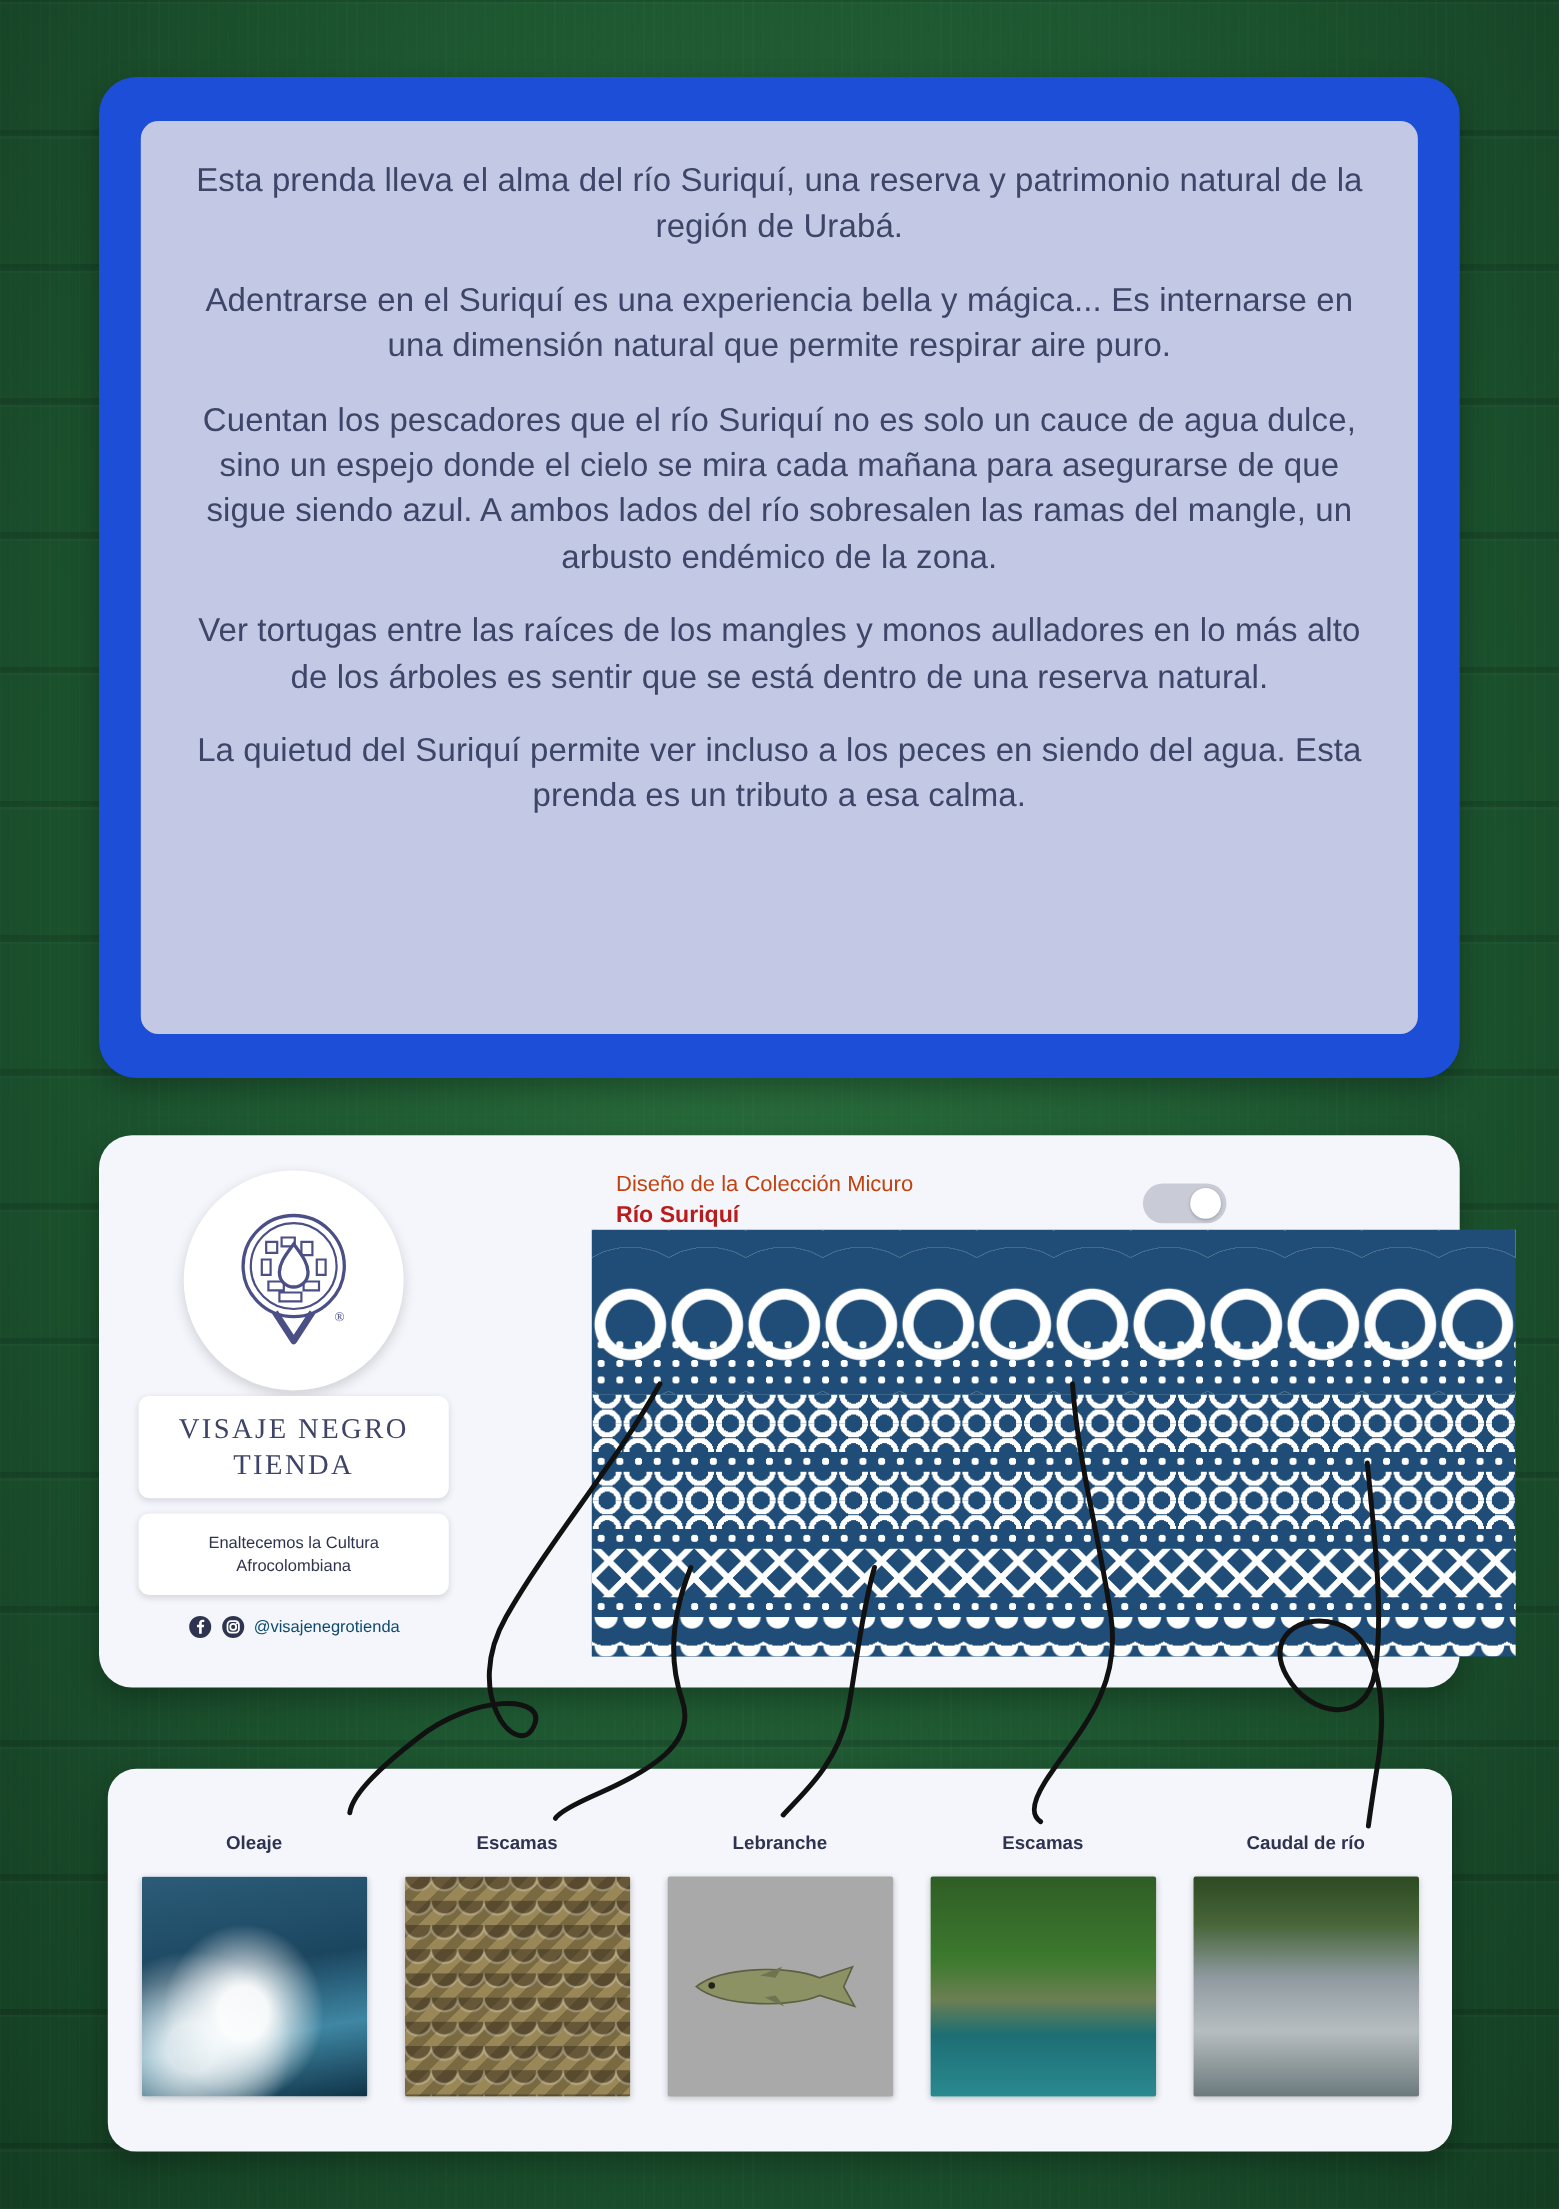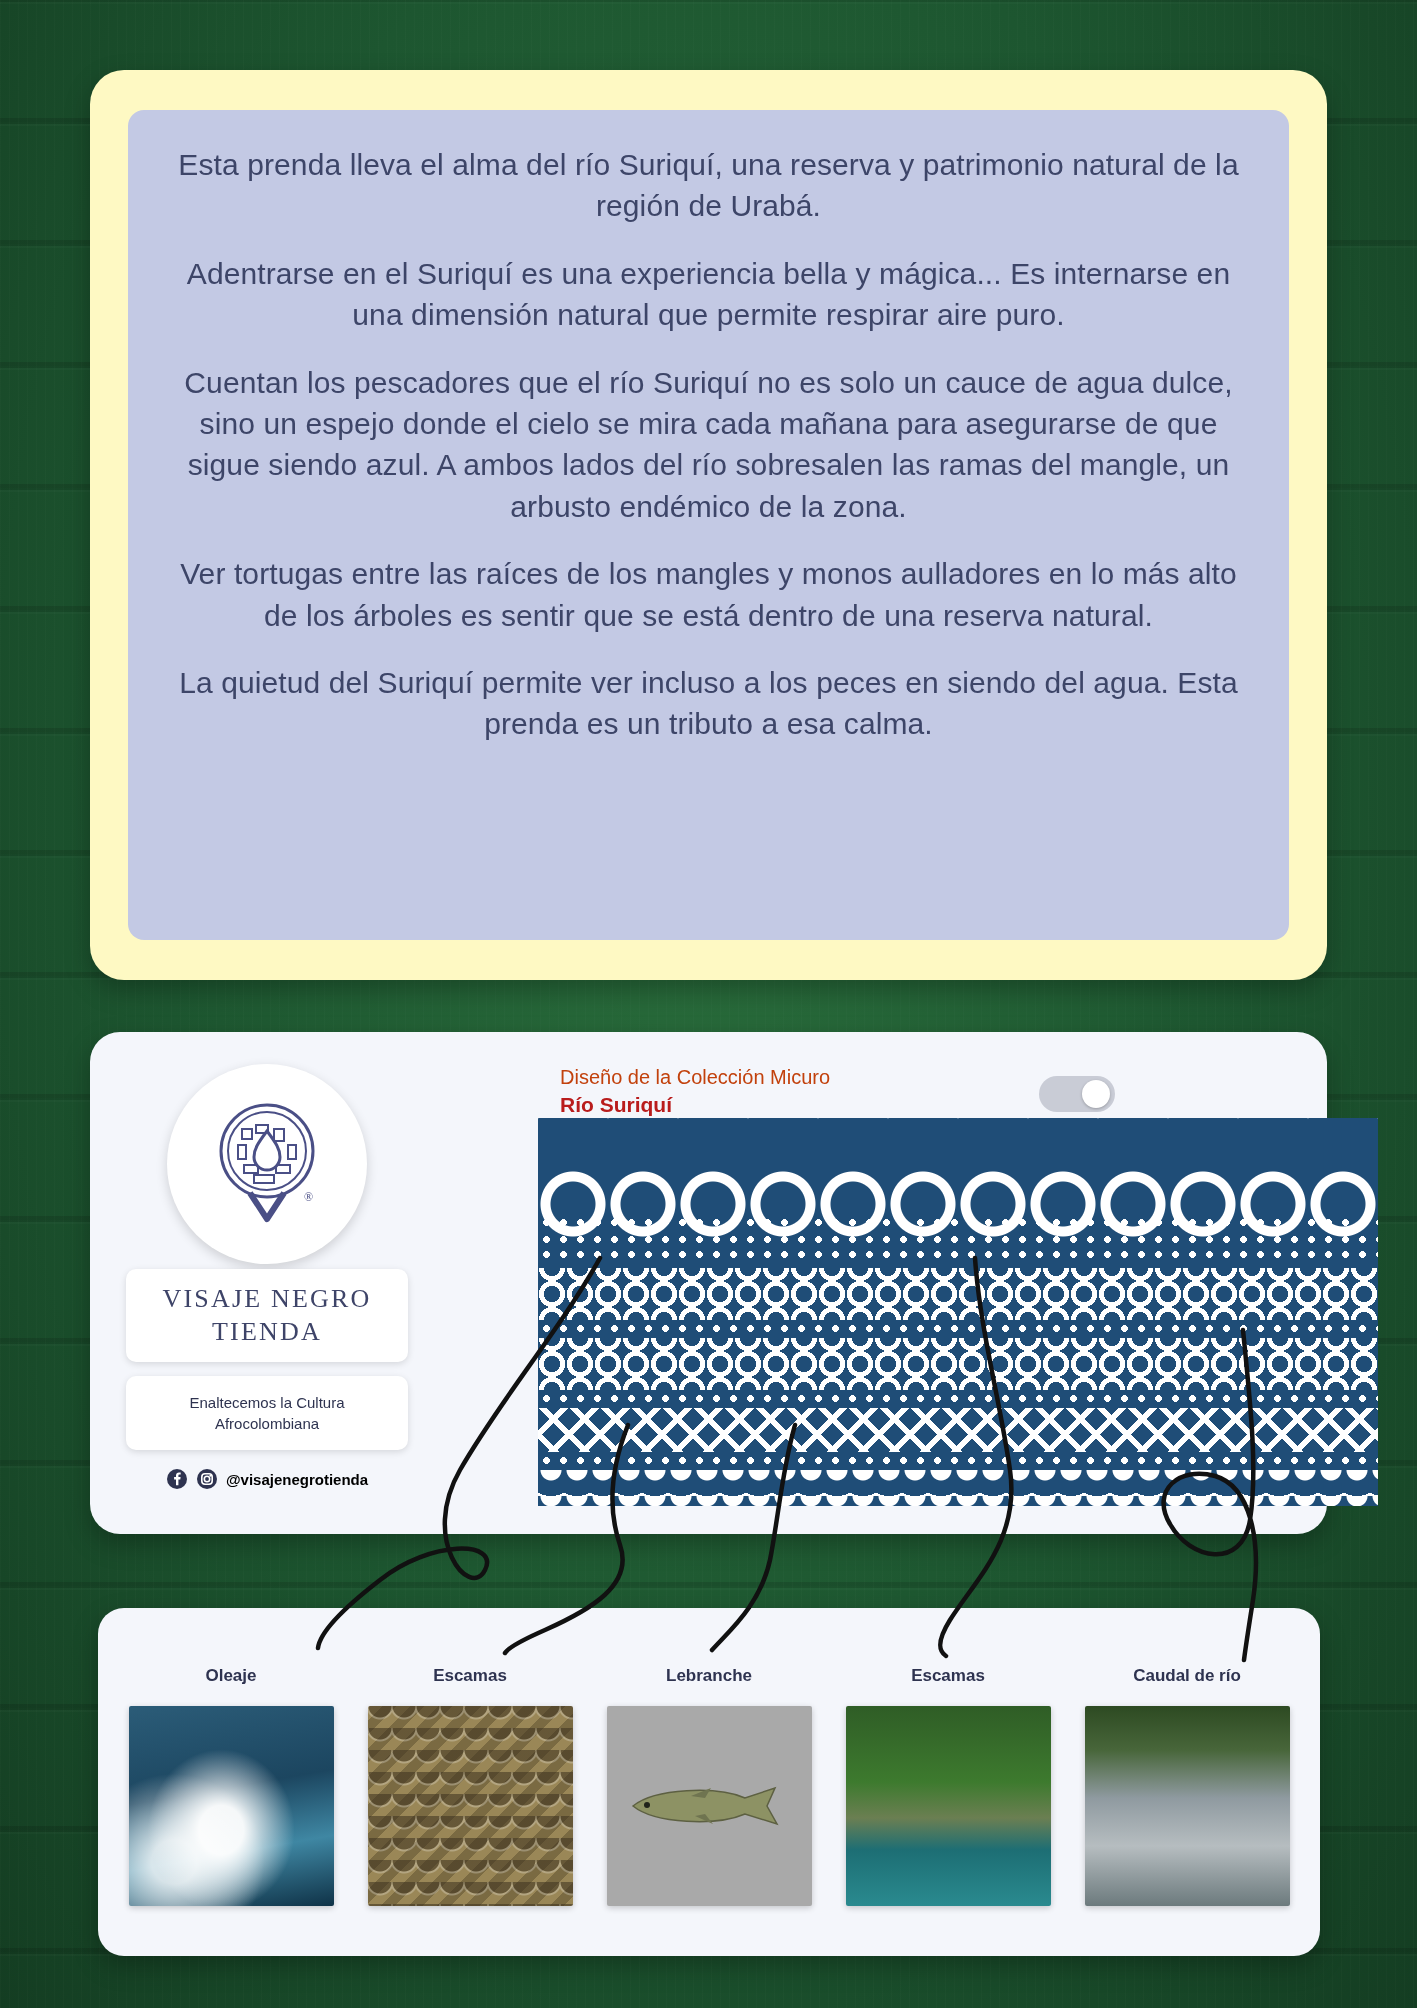--- a/index.html
+++ b/index.html
@@ -50,21 +50,21 @@
     height: 2008px;
   }
 
   
   .story-card {
     position: absolute;
     left: 90px;
     top: 70px;
     width: 1237px;
     height: 910px;
-    background: #fef9c3;
+    background: #1d4ed8;
     border-radius: 34px;
     box-shadow: 0 10px 26px rgba(0,0,0,0.28);
   }
   .story-inner {
     position: absolute;
     left: 38px;
     top: 40px;
     width: 1161px;
     height: 830px;
     background: #c3c9e4;
@@ -141,23 +141,23 @@
     line-height: 1.4;
   }
   .social-row {
     margin-top: 18px;
     display: flex;
     align-items: center;
     justify-content: center;
     gap: 8px;
   }
   .social-row .handle {
-    color: #000000;
+    color: #0c4a6e;
     font-size: 15px;
-    font-weight: bold;
+    font-weight: normal;
   }
   .ic {
     width: 22px; height: 22px;
     display: inline-block;
   }
 
   .design-head {
     position: absolute;
     left: 470px;
     top: 32px;

